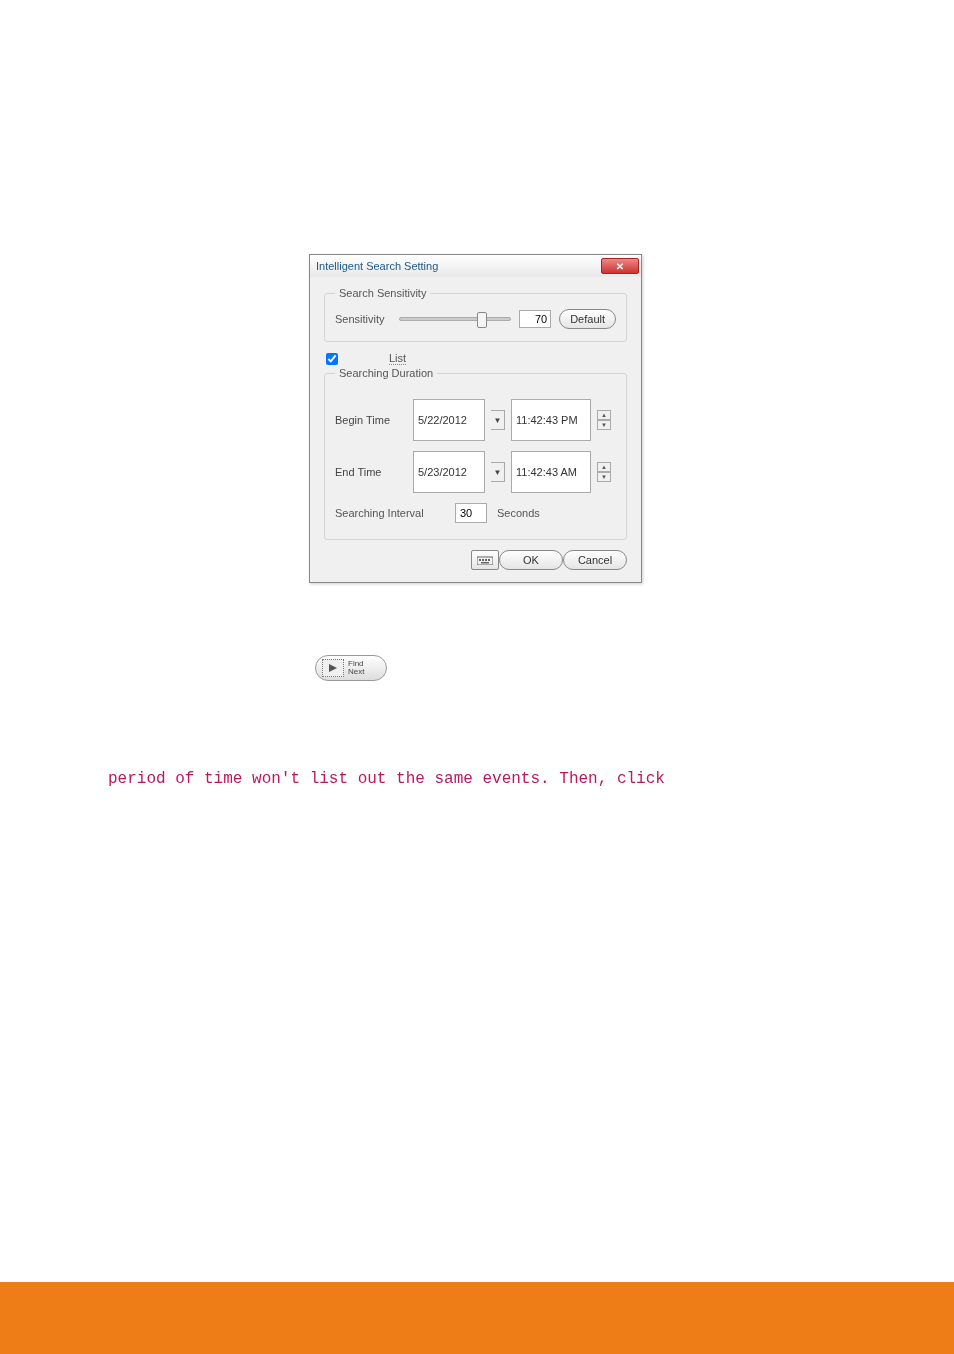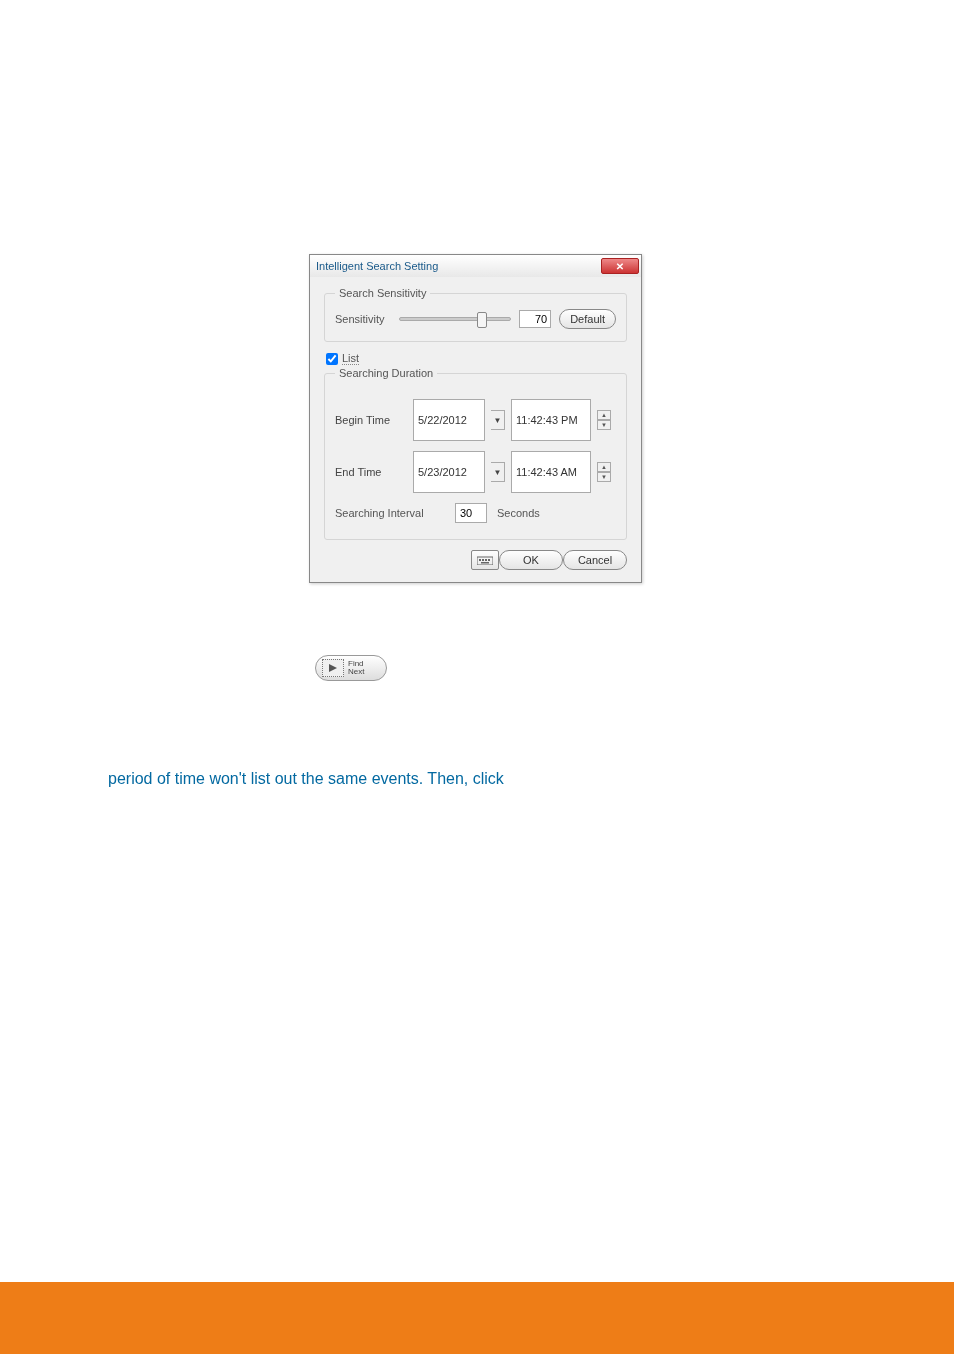--- a/index.html
+++ b/index.html
@@ -60,21 +60,21 @@
     }
     .btn {
       height: 20px; background: linear-gradient(#fefefe,#e5e5e5);
       border: 1px solid #888; border-radius: 10px; font-size: 11px;
       padding: 0 10px; color: #333;
       display: inline-flex; align-items: center; justify-content: center;
     }
     
     .list-check { display: flex; align-items: center; gap: 4px; margin: 4px 0 2px 2px; }
     .list-check input { width: 12px; height: 12px; }
-    .list-check label { font-size: 11px; color: #555; border-bottom: 1px dotted #888; }
+    .list-check label { font-size: 11px; color: #555; border-bottom: 1px dotted #888; margin-left: 47px; }
     
     .dur-row { display: flex; align-items: center; gap: 6px; margin: 10px 0; }
     .dur-label { width: 72px; color: #444; }
     .date-in, .time-in {
       height: 20px; border: 1px solid #aaa; background: #fff;
       font-size: 11px; padding: 20px 4px; color: #333;
     }
     .date-in { width: 72px; }
     .dd-arrow { width: 14px; height: 20px; border: 1px solid #aaa; border-left: none; background: #f0f0f0; display: flex; align-items: center; justify-content: center; font-size: 8px; color: #444; }
     .time-in { width: 80px; }
@@ -101,21 +101,21 @@
     }
     .find-next-btn .play-box {
       width: 22px; height: 18px; border: 1px dotted #777; background: #f0f0f0;
       display: flex; align-items: center; justify-content: center;
     }
     .find-next-btn .play-box svg { fill: #555; }
     .find-next-btn .txt { font-size: 8px; line-height: 1; color: #444; }
     
     .body-text {
       position: absolute; left: 108px; top: 770px;
-      font-family: Liberation Sans, sans-serif; font-size: 16px; color: #0369a1;
+      font-family: Liberation Mono, monospace; font-size: 16px; color: #be185d;
     }
     
     .orange-bar { position: absolute; left: 0; bottom: 0; width: 954px; height: 72px; background: #ee7d17; }
   </style>
 </head>
 <body>
 
 <div class="dialog">
   <div class="titlebar">
     <span>Intelligent Search Setting</span>

